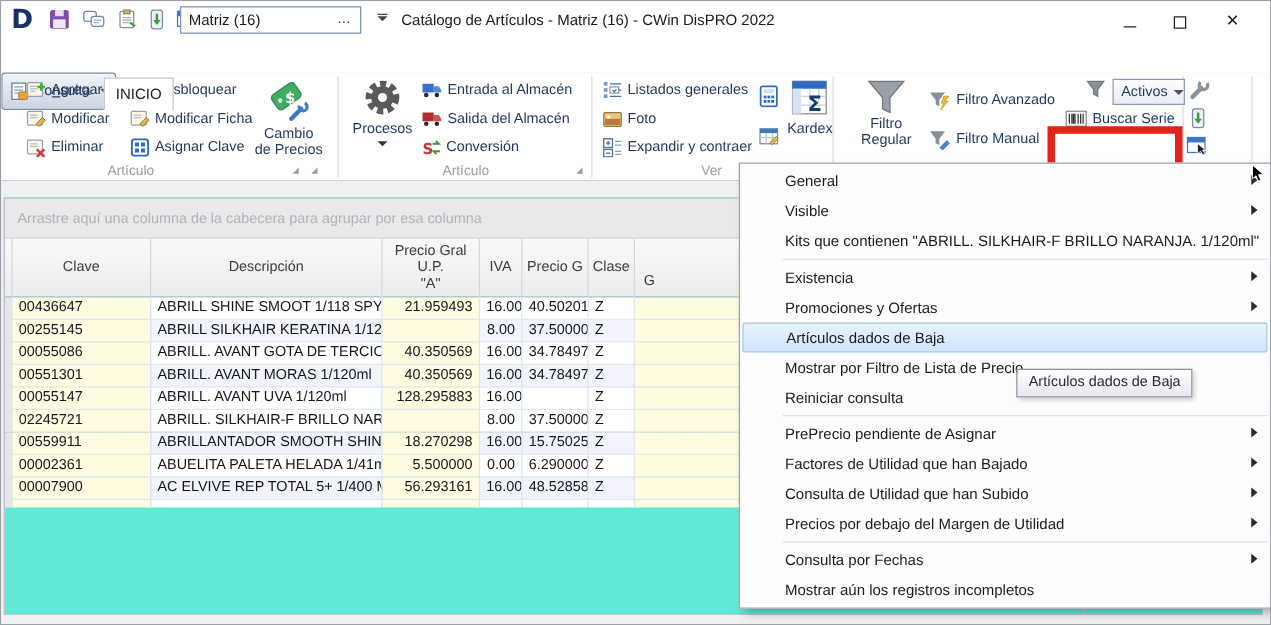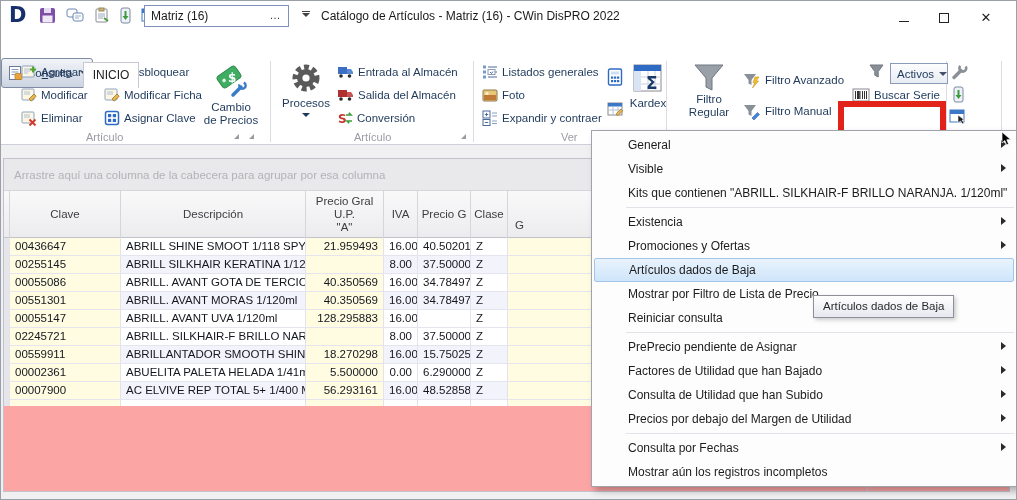--- a/index.html
+++ b/index.html
@@ -49,21 +49,21 @@
             color:#1e395b; text-align:center; line-height:13px; }
   .combo { left:889px; top:5px; width:58px; height:21px; border:1px solid #8a9ab8; background:linear-gradient(#fdfdfe,#e8ecf2);
            font-size:11.5px; color:#1e395b; display:flex; align-items:center; padding-left:6px; gap:5px; }
   .consulta-btn { left:845px; top:49px; width:92px; height:30px; border:1px solid #7e8ca6; border-radius:3px;
                   background:linear-gradient(#f2f4f8,#ccd4e2); display:flex; align-items:center; gap:4px;
                   padding-left:6px; font-size:11.5px; color:#1e395b; }
   .redbox { left:837px; top:100px; width:108px; height:44px; border:6px solid #e2231a; z-index:40; }
 
   
   .mainbg { left:0; top:144px; width:1017px; height:356px; background:#f0f0f3; }
-  .grid { left:2px; top:157px; width:1007px; height:334px; background:#fca5a5; border:1px solid #c2c2cc; }
+  .grid { left:2px; top:157px; width:1007px; height:334px; background:#5eead4; border:1px solid #c2c2cc; }
   .groupby { left:0; top:0; width:1005px; height:32px; background:#e9e9eb; border-bottom:1px solid #d6d6da;
              font-size:11.5px; color:#b3b3b8; line-height:32px; padding-left:10px; }
   .hdr { left:0; top:32px; width:1005px; height:47px; background:linear-gradient(#f9f9fa,#ececee);
          border-bottom:1px solid #c2c2ca; }
   .hcell { position:absolute; top:0; height:47px; border-right:1px solid #d5d5db; display:flex;
            flex-direction:column; align-items:center; justify-content:center; font-size:11.5px; color:#3d3d42;
            text-align:center; line-height:13px; }
   .rows { left:0; top:79px; width:1005px; }
   .row { position:relative; height:18px; }
   .cell { position:absolute; top:0; height:18px; font-size:11.5px; line-height:17px; padding:0 5px;

